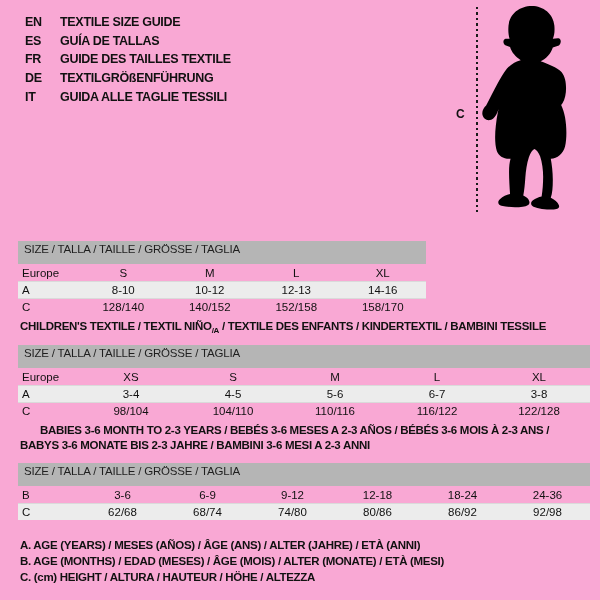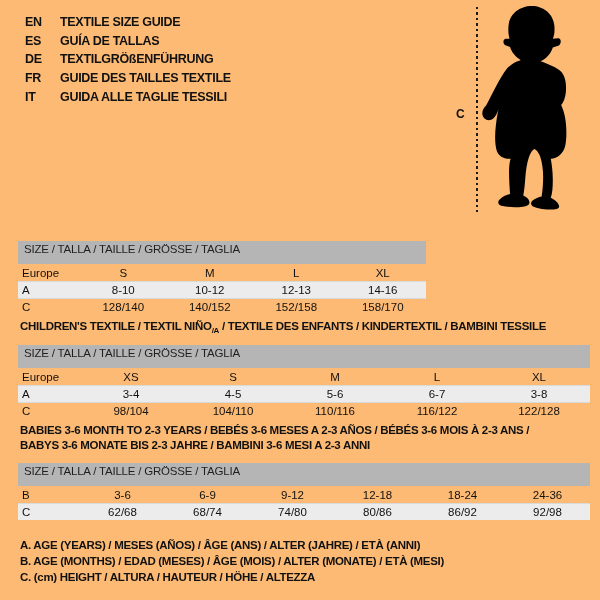--- a/index.html
+++ b/index.html
@@ -1,17 +1,17 @@
 <!DOCTYPE html>
 <html style="--ink: #1a1a1a; --bar-bg: #b5b5b5; --shade-bg: #ececec; --row-line: #dadada;"><head>
 <meta charset="utf-8">
 <style>
   html,body{margin:0;padding:0;background:#fff;}
   .canvas{
-    position:relative;width:600px;height:600px;background:#fdba74;
+    position:relative;width:600px;height:600px;background:#f9a8d4;
     font-family:"Liberation Sans",sans-serif;color:#111;overflow:hidden;
   }
   
   .lang-block{position:absolute;left:25px;top:13px;}
   .lang-row{display:flex;height:18.6px;align-items:center;
     font-weight:bold;font-size:12.5px;letter-spacing:-0.3px;white-space:nowrap;}
   .lang-code{width:35px;flex:0 0 35px;}
   
   .dash-line{position:absolute;left:476px;top:7px;width:2px;height:205px;
     background:repeating-linear-gradient(to bottom,var(--ink,#1a1a1a) 0 2.5px,transparent 2.5px 5.5px);}
@@ -42,26 +42,26 @@
   <div class="lang-block">
     <div class="lang-row">
       <span class="lang-code">EN</span>
       <span class="lang-title">TEXTILE SIZE GUIDE</span>
     </div>
     <div class="lang-row">
       <span class="lang-code">ES</span>
       <span class="lang-title">GUÍA DE TALLAS</span>
     </div>
     <div class="lang-row">
+      <span class="lang-code">FR</span>
+      <span class="lang-title">GUIDE DES TAILLES TEXTILE</span>
+    </div>
+    <div class="lang-row">
       <span class="lang-code">DE</span>
       <span class="lang-title">TEXTILGRÖßENFÜHRUNG</span>
-    </div>
-    <div class="lang-row">
-      <span class="lang-code">FR</span>
-      <span class="lang-title">GUIDE DES TAILLES TEXTILE</span>
     </div>
     <div class="lang-row">
       <span class="lang-code">IT</span>
       <span class="lang-title">GUIDA ALLE TAGLIE TESSILI</span>
     </div>
   </div>
 
   <div class="dash-line"></div>
   <span class="fig-label">C</span>
   <svg class="baby-svg" viewBox="0 0 110 212" preserveAspectRatio="none">
@@ -131,21 +131,21 @@
     <div class="tr">
       <span class="cell-label">C</span>
       <span class="td">98/104</span>
       <span class="td">104/110</span>
       <span class="td">110/116</span>
       <span class="td">116/122</span>
       <span class="td">122/128</span>
     </div>
   </div>
 
-  <div class="tbl-title" style="top:424px;">BABIES 3-6 MONTH TO 2-3 YEARS / BEBÉS 3-6 MESES A 2-3 AÑOS / BÉBÉS 3-6 MOIS À 2-3 ANS /</div>
+  <div class="tbl-title" style="top:424px;margin-left:20px;">BABIES 3-6 MONTH TO 2-3 YEARS / BEBÉS 3-6 MESES A 2-3 AÑOS / BÉBÉS 3-6 MOIS À 2-3 ANS /</div>
   <div class="tbl-title" style="top:439px;">BABYS 3-6 MONATE BIS 2-3 JAHRE / BAMBINI 3-6 MESI A 2-3 ANNI</div>
   <div class="tbl" style="top:463px;width:572px;">
     <div class="tbl-head">SIZE / TALLA / TAILLE / GRÖSSE / TAGLIA</div>
     <div class="tr">
       <span class="cell-label">B</span>
       <span class="td">3-6</span>
       <span class="td">6-9</span>
       <span class="td">9-12</span>
       <span class="td">12-18</span>
       <span class="td">18-24</span>

